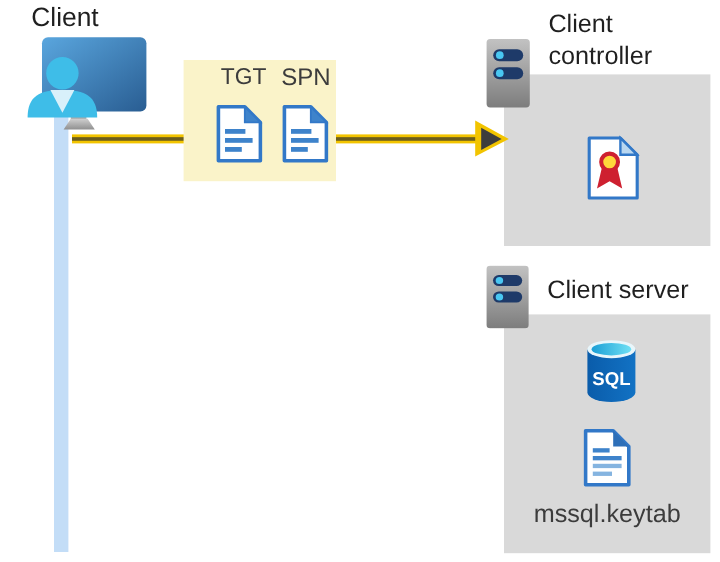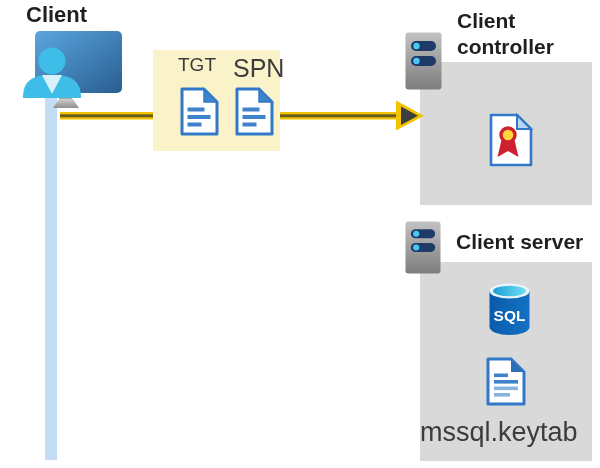--- a/index.html
+++ b/index.html
@@ -1,46 +1,46 @@
 <!DOCTYPE html>
 <html><head>
 <meta charset="utf-8">
 <style>
   html,body{margin:0;padding:0}
   body{
     width:600px;height:468px;position:relative;background:#ffffff;
     font-family:"Liberation Sans",sans-serif;overflow:hidden;
   }
   .abs{position:absolute}
-  .lbl-bold{font-weight:700;color:#1f1f1f;font-size:21px;line-height:26px}
+  .lbl-bold{font-weight:400;color:#1f1f1f;font-size:21px;line-height:26px}
   .lbl-plain{font-weight:400;color:#3c3c3c}
 
   .client-label{left:26px;top:2px;font-size:22px;z-index:6}
   .client-icon{left:15px;top:30px;z-index:5}
   .timeline{left:45px;top:96px;width:12px;height:364px;background:#c3ddf7;z-index:1}
 
   .arrow-svg{left:58px;top:95px;z-index:2}
 
   .ticket-box{left:153px;top:50px;width:127px;height:101px;background:#faf3c9;z-index:3}
-  .tgt-label{left:178px;top:54px;width:44px;text-align:left;font-size:19px;z-index:4}
-  .spn-label{left:233px;top:54px;width:44px;font-size:25px;z-index:4}
+  .tgt-label{left:178px;top:54px;width:44px;text-align:right;font-size:19px;z-index:4}
+  .spn-label{left:233px;top:54px;width:44px;text-align:center;font-size:20px;z-index:4}
   .tgt-doc{left:180px;top:87px;z-index:4}
   .spn-doc{left:235px;top:87px;z-index:4}
 
   .dc-box{left:420px;top:62px;width:172px;height:143px;background:#d9d9d9;z-index:1}
   .dc-server{left:405px;top:32px;z-index:5}
   .dc-label{left:457px;top:8px;width:136px;z-index:6}
   .cert-icon{left:489px;top:113px;z-index:2}
 
   .lx-box{left:420px;top:262px;width:172px;height:199px;background:#d9d9d9;z-index:1}
   .lx-server{left:405px;top:221px;z-index:5}
   .lx-label{left:456px;top:229px;white-space:nowrap;z-index:6}
   .sql-icon{left:487px;top:282px;z-index:2}
   .keytab-doc{left:486px;top:357px;z-index:2}
-  .keytab-label{left:420px;top:417px;width:172px;font-size:27px;z-index:2}
+  .keytab-label{left:420px;top:417px;width:172px;text-align:center;font-size:21px;z-index:2}
 </style>
 </head>
 <body>
 
 <div>
 
   <div class="abs lbl-bold client-label">Client</div>
 
   <svg class="abs client-icon" width="110" height="80" viewBox="0 0 110 80">
     <defs>

